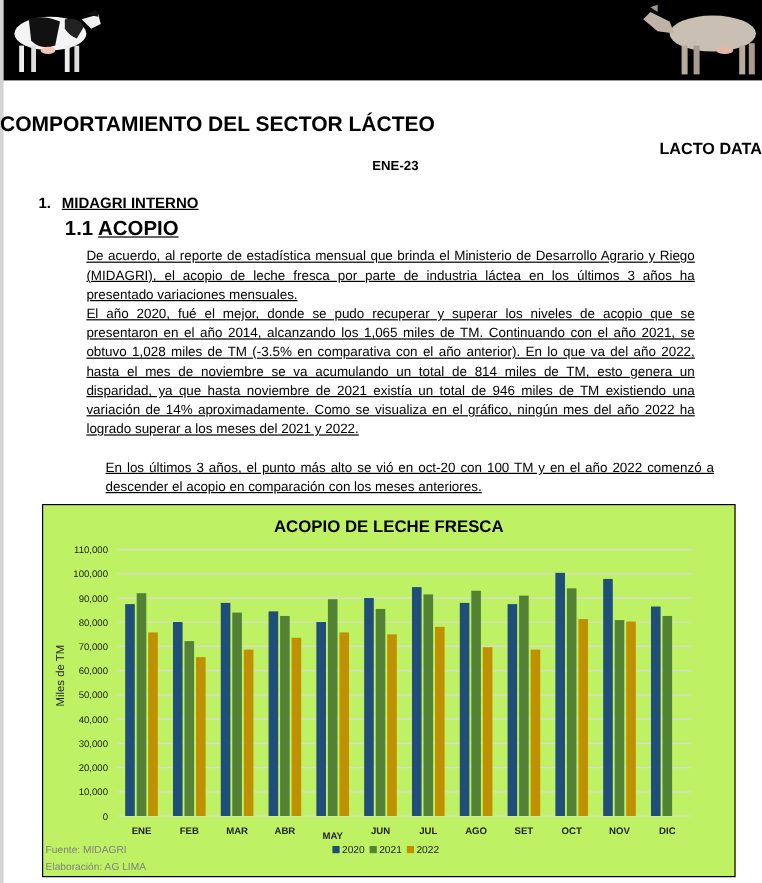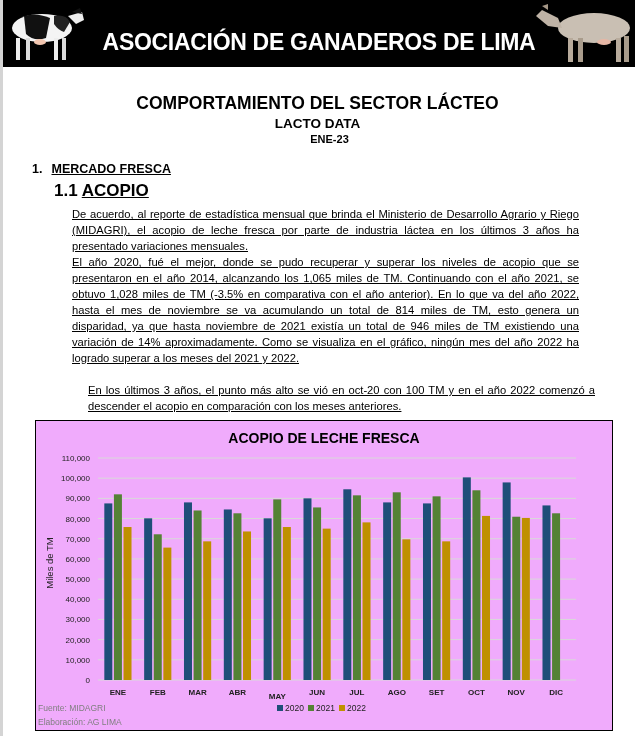--- a/index.html
+++ b/index.html
@@ -12,41 +12,41 @@
     position: absolute; left: 3px; top: 0; width: 632px; height: 67px; background: #000;
   }
   .banner-title {
     position: absolute; left: 0; right: 0; top: 29px; text-align: center;
     color: #fff; font-weight: bold; font-size: 23px; letter-spacing: -0.3px;
   }
   .cow { position: absolute; top: 2px; }
   .cow-left { left: 3px; }
   .cow-right { left: 525px; }
 
-  .doc-title { position: absolute; left: 0; right: 0; top: 93px; text-align: center; font-weight: bold; font-size: 17.5px; }
-  .doc-sub { position: absolute; left: 0; right: 0; top: 116px; text-align: center; font-weight: bold; font-size: 13.5px; }
+  .doc-title { position: absolute; left: 0; right: 0; top: 93px; text-align: left; font-weight: bold; font-size: 17.5px; }
+  .doc-sub { position: absolute; left: 0; right: 0; top: 116px; text-align: right; font-weight: bold; font-size: 13.5px; }
   .doc-date { position: absolute; left: 0; right: 0; top: 133px; text-align: center; font-weight: bold; font-size: 11px; margin-left: 24px; }
 
   .sec1 { position: absolute; left: 32px; top: 162px; font-weight: bold; font-size: 12.5px; }
   .sec1 .num { display: inline-block; width: 16px; }
   .sec1 .lbl, .sec11 .lbl { text-decoration: underline; }
   .sec11 { position: absolute; left: 54px; top: 181px; font-weight: bold; font-size: 17px; }
 
   .para {
     position: absolute; left: 72px; width: 507px; font-size: 11.2px; line-height: 16px;
     text-align: justify;
     text-decoration: underline;
   }
   .p1 { top: 206px; }
   .p2 { top: 254px; }
   .p3 { top: 366px; }
 
   .chart-frame {
     position: absolute; left: 35px; top: 420px; width: 576px; height: 309px;
-    border: 1.2px solid #000; background: #f0abfc;
+    border: 1.2px solid #000; background: #bef264;
   }
   .chart-svg { position: absolute; left: 0; top: 0; }
   .chart-title { font-weight: bold; font-size: 14px; }
   .tick { font-size: 8px; fill: #222; }
   .xtick { font-size: 8px; font-weight: bold; fill: #222; }
   .ylabel { font-size: 9.5px; fill: #222; }
   .legend-text { font-size: 8.5px; fill: #222; }
   .footnote { font-size: 8.5px; fill: #7f7f7f; }
 </style>
 </head>
@@ -60,40 +60,39 @@
     <path d="M18 14 Q30 10 44 16 L40 36 Q28 40 20 32 Z" fill="#111"></path>
     <path d="M48 14 Q60 12 64 20 L58 30 Q52 28 48 22 Z" fill="#222"></path>
     <path d="M62 14 L76 10 L78 18 L70 22 Z" fill="#eee"></path>
     <path d="M66 10 L74 6 L76 12 Z" fill="#111"></path>
     <rect x="10" y="36" width="4" height="22" fill="#eee"></rect>
     <rect x="20" y="36" width="4" height="22" fill="#ddd"></rect>
     <rect x="48" y="36" width="4" height="22" fill="#eee"></rect>
     <rect x="56" y="36" width="4" height="22" fill="#ddd"></rect>
     <ellipse cx="34" cy="40" rx="6" ry="3" fill="#f2c6b0"></ellipse>
   </svg>
-  <div class="banner-title">ASOCIACIÓN DE GANADEROS DE LIMA</div>
   <svg class="cow cow-right" width="108" height="64" viewBox="0 0 108 64">
     <ellipse cx="66" cy="26" rx="36" ry="15" fill="#c9bfb3"></ellipse>
     <path d="M30 16 L14 8 L8 14 L20 24 L34 26 Z" fill="#bfb3a6"></path>
     <path d="M14 4 L20 2 L20 8 Z" fill="#a59787"></path>
     <rect x="40" y="36" width="5" height="24" fill="#b8ab9c"></rect>
     <rect x="50" y="36" width="5" height="24" fill="#a99c8c"></rect>
     <rect x="88" y="36" width="5" height="24" fill="#b8ab9c"></rect>
     <rect x="96" y="34" width="5" height="26" fill="#a99c8c"></rect>
     <ellipse cx="76" cy="40" rx="7" ry="3" fill="#e6b7a5"></ellipse>
   </svg>
 </div>
 
 <div class="doc-title">COMPORTAMIENTO DEL SECTOR LÁCTEO</div>
 <div class="doc-sub">LACTO DATA</div>
 <div class="doc-date">ENE-23</div>
 
 <div class="sec1">
   <span class="num">1.</span>
-  <span class="lbl">MERCADO FRESCA</span>
+  <span class="lbl">MIDAGRI INTERNO</span>
 </div>
 <div class="sec11">
   <span>1.1</span>
   <span class="lbl">ACOPIO</span>
 </div>
 
 <p class="para p1" style="margin:0">De acuerdo, al reporte de estadística mensual que brinda el Ministerio de Desarrollo Agrario y Riego (MIDAGRI), el acopio de leche fresca por parte de industria láctea en los últimos 3 años ha presentado variaciones mensuales.</p>
 <p class="para p2" style="margin:0">El año 2020, fué el mejor, donde se pudo recuperar y superar los niveles de acopio que se presentaron en el año 2014, alcanzando los 1,065 miles de TM. Continuando con el año 2021, se obtuvo 1,028 miles de TM (-3.5% en comparativa con el año anterior). En lo que va del año 2022, hasta el mes de noviembre se va acumulando un total de 814 miles de TM, esto genera un disparidad, ya que hasta noviembre de 2021 existía un total de 946 miles de TM existiendo una variación de 14% aproximadamente. Como se visualiza en el gráfico, ningún mes del año 2022 ha logrado superar a los meses del 2021 y 2022.</p>
 <p class="para p3" style="margin:16px">En los últimos 3 años, el punto más alto se vió en oct-20 con 100 TM y en el año 2022 comenzó a descender el acopio en comparación con los meses anteriores.</p>
 

